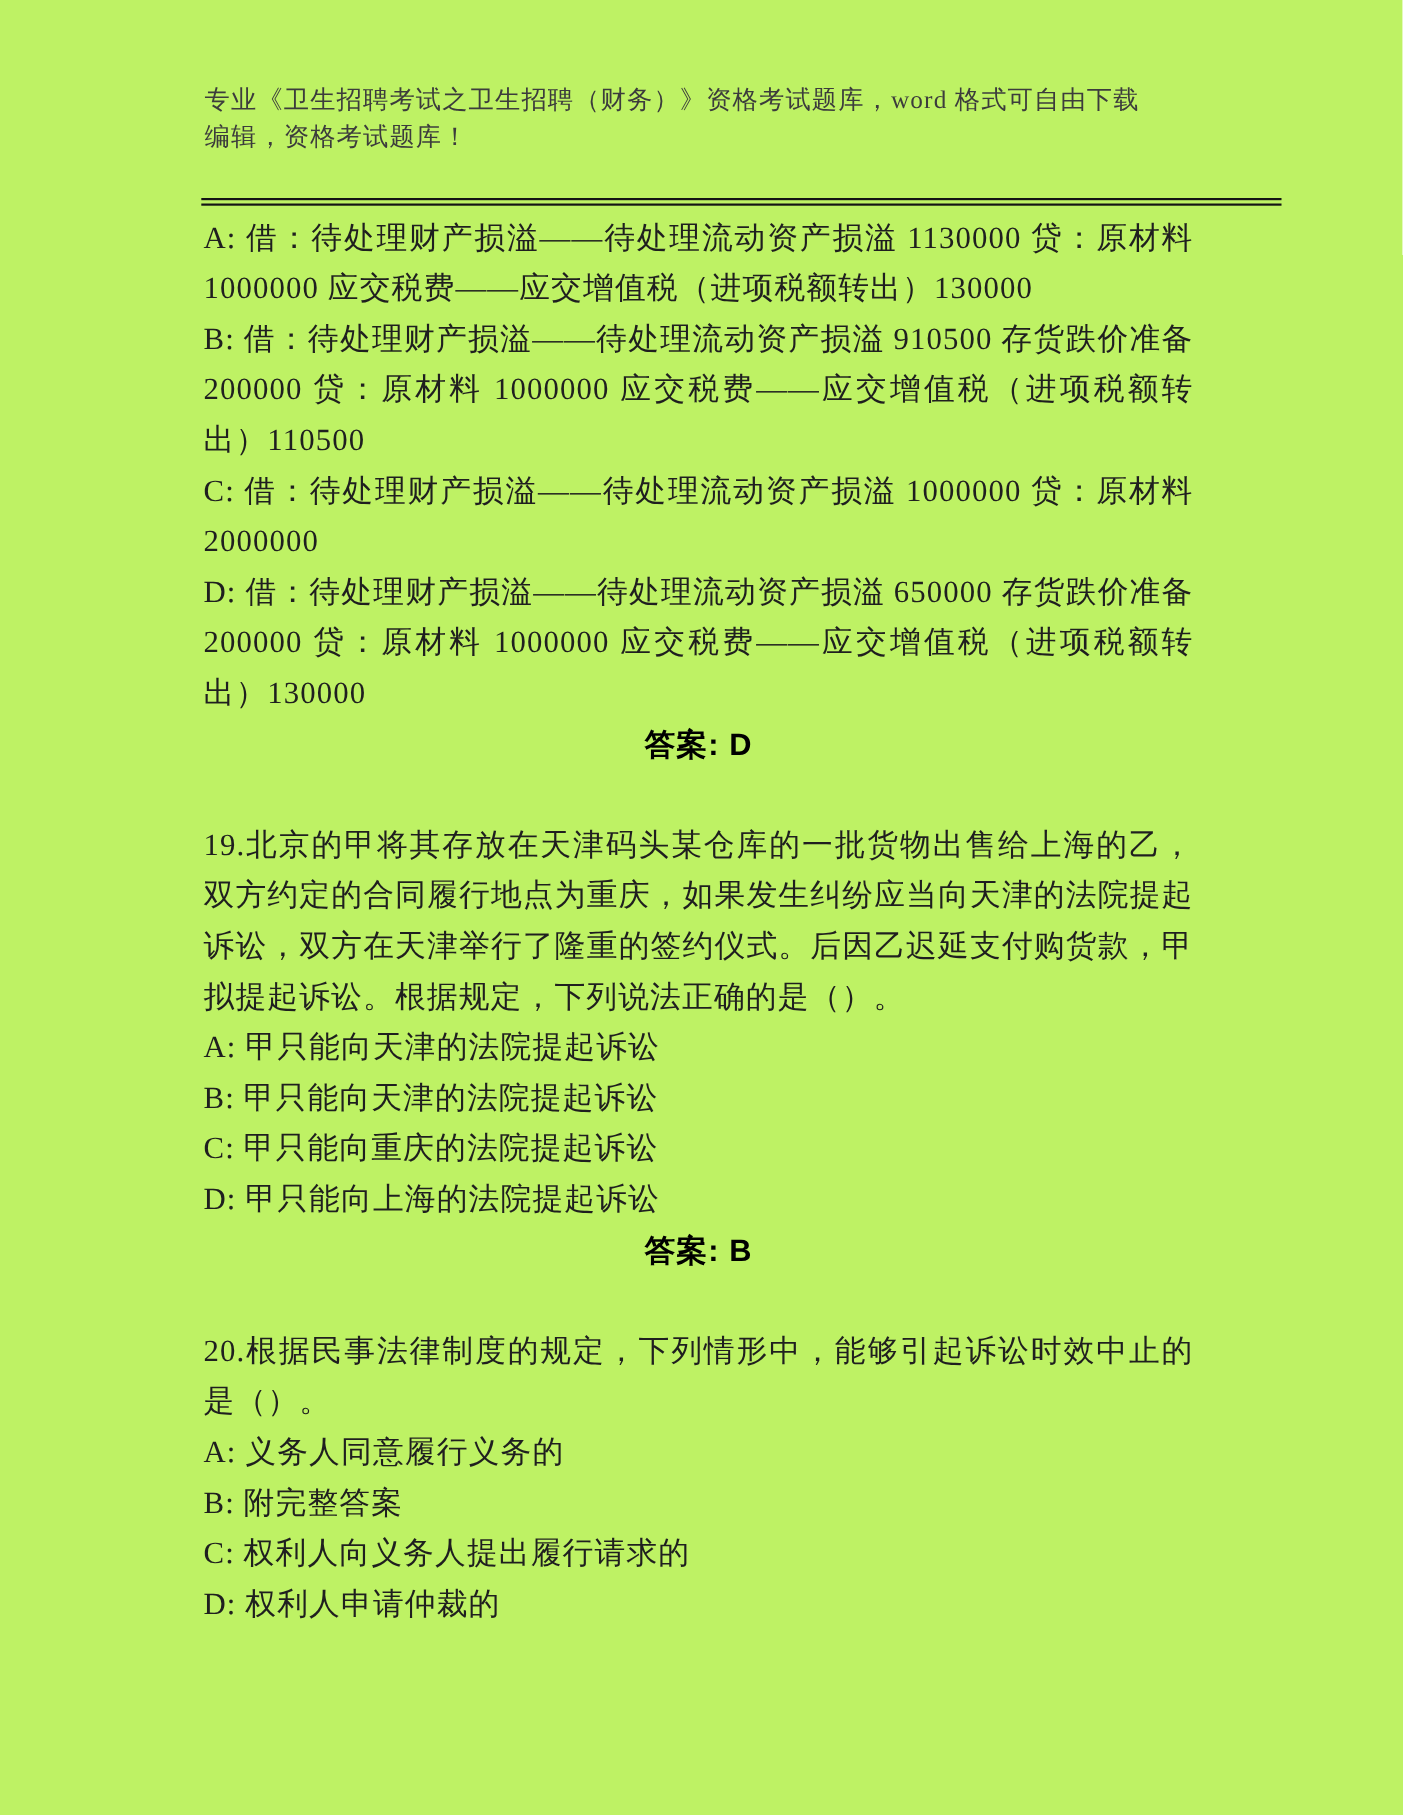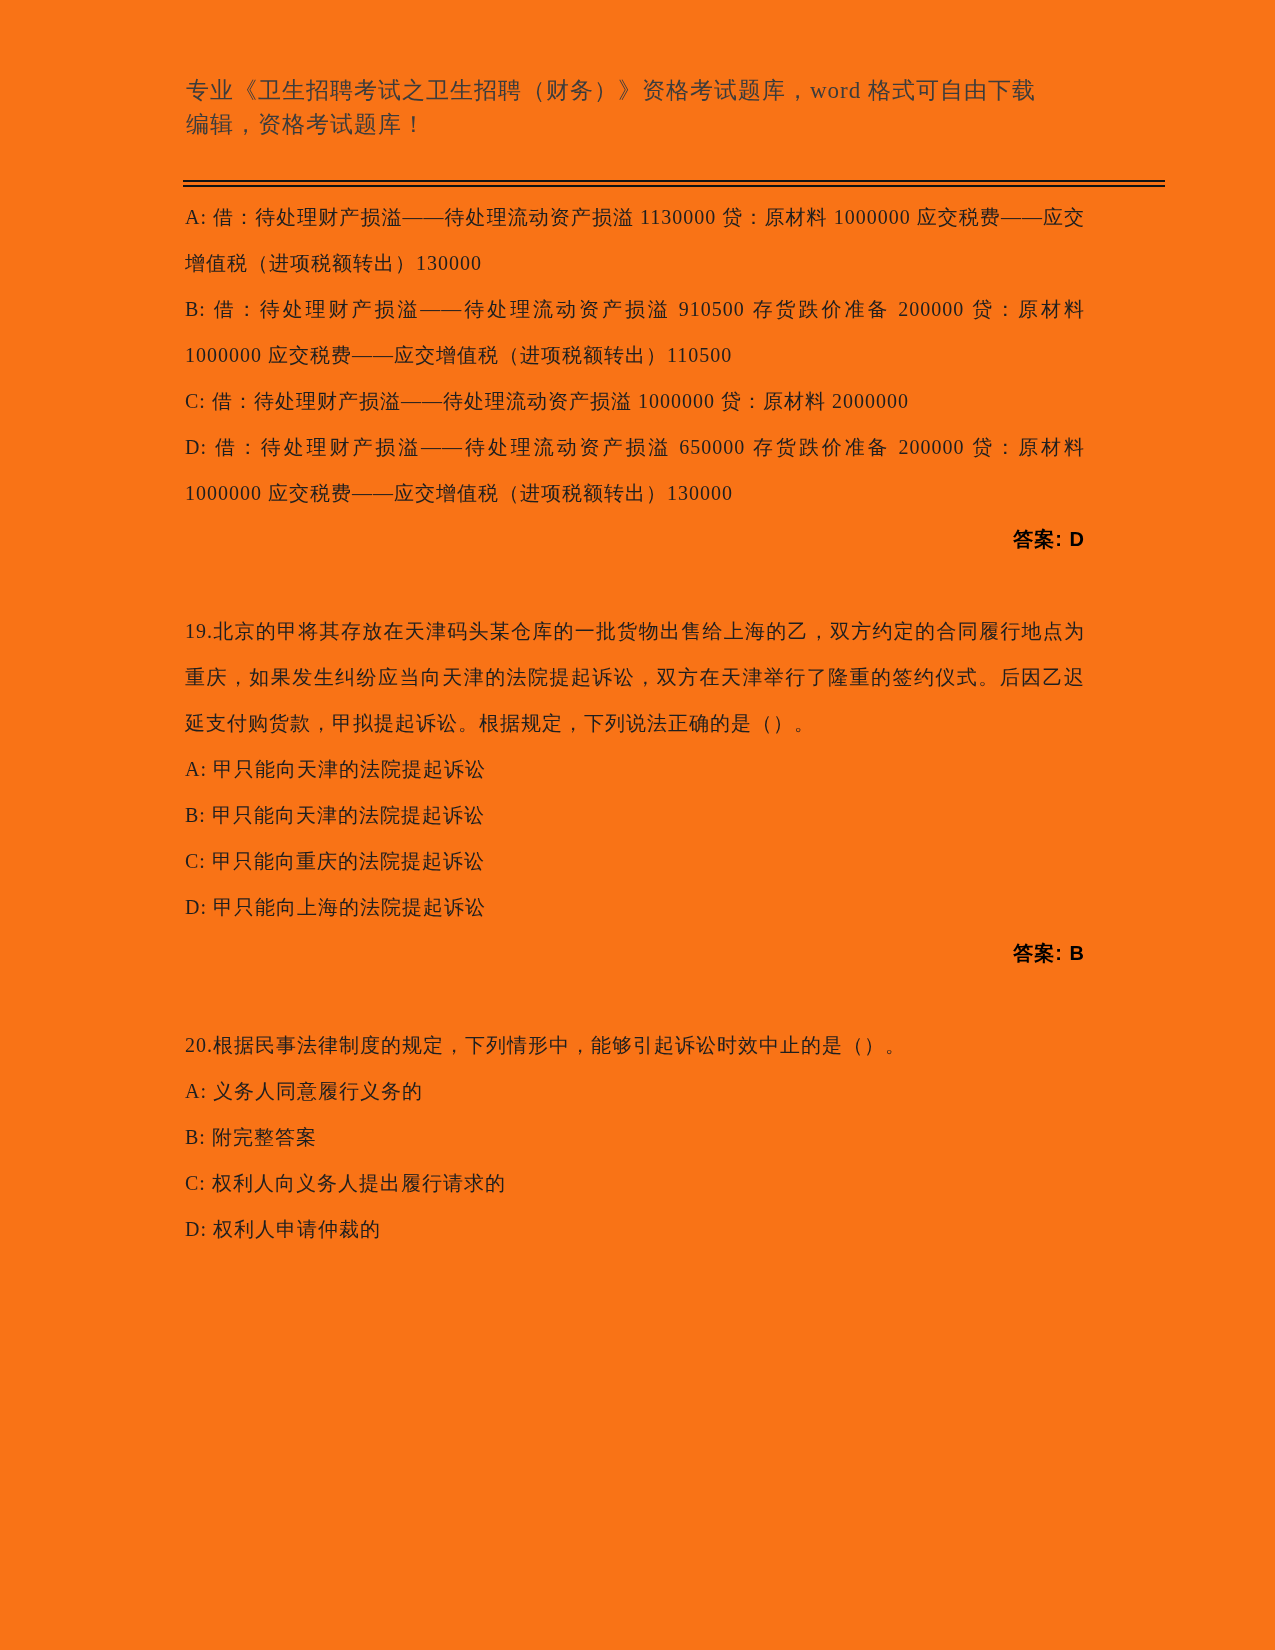--- a/index.html
+++ b/index.html
@@ -4,21 +4,21 @@
 <style>
   html, body {
     margin: 0;
     padding: 0;
     background: #ffffff;
   }
   .page {
     position: relative;
     width: 1275px;
     height: 1650px;
-    background: #f97316;
+    background: #bef264;
     overflow: hidden;
     font-family: "Liberation Serif", serif;
     color: #1f1f1f;
   }
   .header-wrap {
     position: absolute;
     left: 186px;
     top: 74px;
     width: 912px;
   }
@@ -36,34 +36,34 @@
     width: 982px;
     height: 3px;
     border-top: 2px solid #141414;
     border-bottom: 2px solid #141414;
   }
   .content {
     position: absolute;
     left: 185px;
     top: 194px;
     width: 900px;
-    font-size: 20px;
+    font-size: 28px;
     line-height: 46px;
     letter-spacing: 1px;
     text-align: justify;
   }
   .content p {
     margin: 0;
     padding: 0;
   }
   .answer {
     font-family: "Liberation Sans", sans-serif;
     font-weight: bold;
     color: #000000;
-    text-align: right;
+    text-align: center;
   }
   .q-gap {
     margin-top: 46px !important;
   }
 </style>
 </head>
 <body>
 
 <div class="page">
 

